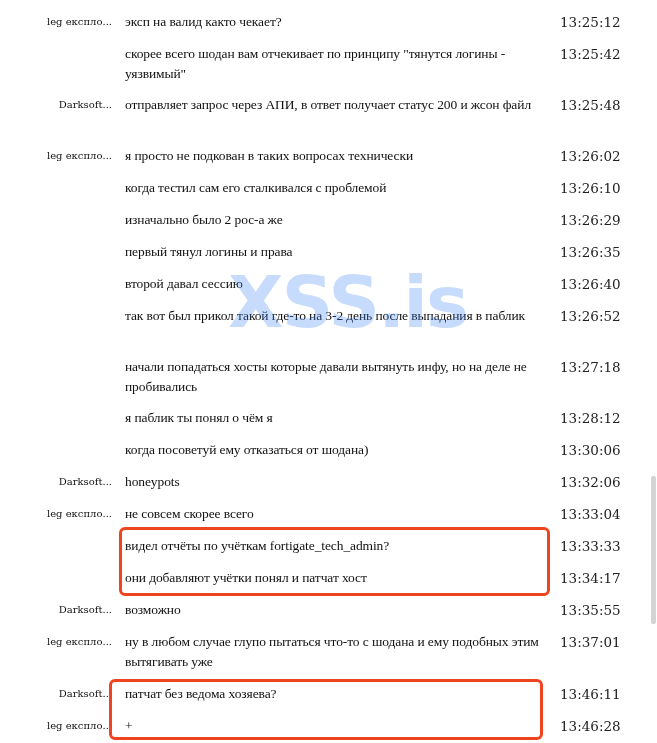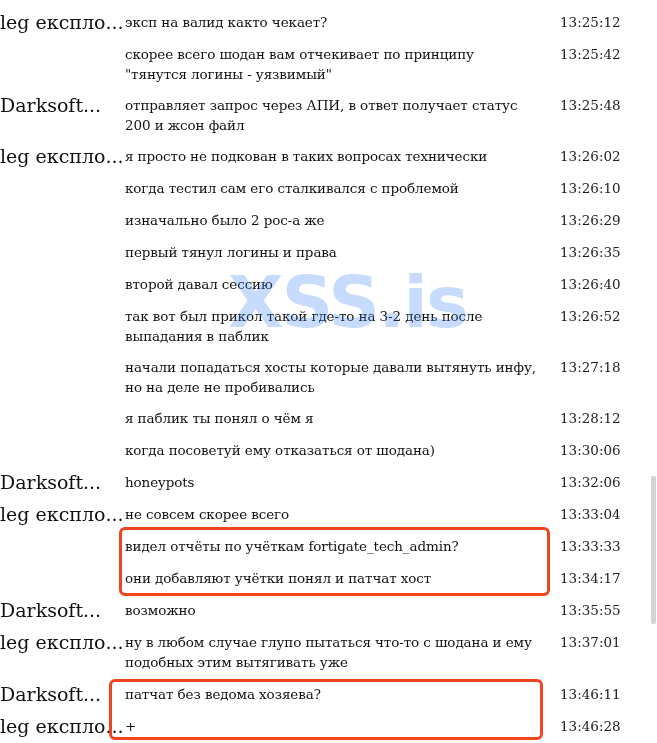--- a/index.html
+++ b/index.html
@@ -25,29 +25,31 @@
       position: absolute;
       left: 0;
       width: 657px;
       font-size: 13.5px;
       line-height: 20px;
     }
     .author {
       position: absolute;
       left: 0;
       width: 112px;
+      text-align: right;
       white-space: nowrap;
-      font-size: 19px;
+      font-size: 10px;
     }
     .msg {
       position: absolute;
       left: 125px;
       width: 415px;
       font-size: 13.5px;
       letter-spacing: -0.1px;
+      font-family: Liberation Serif, serif;
     }
     .time {
       position: absolute;
       left: 560px;
       width: 76px;
       text-align: left;
       font-size: 13.5px;
       color: #222;
     }
     .highlight-box {

